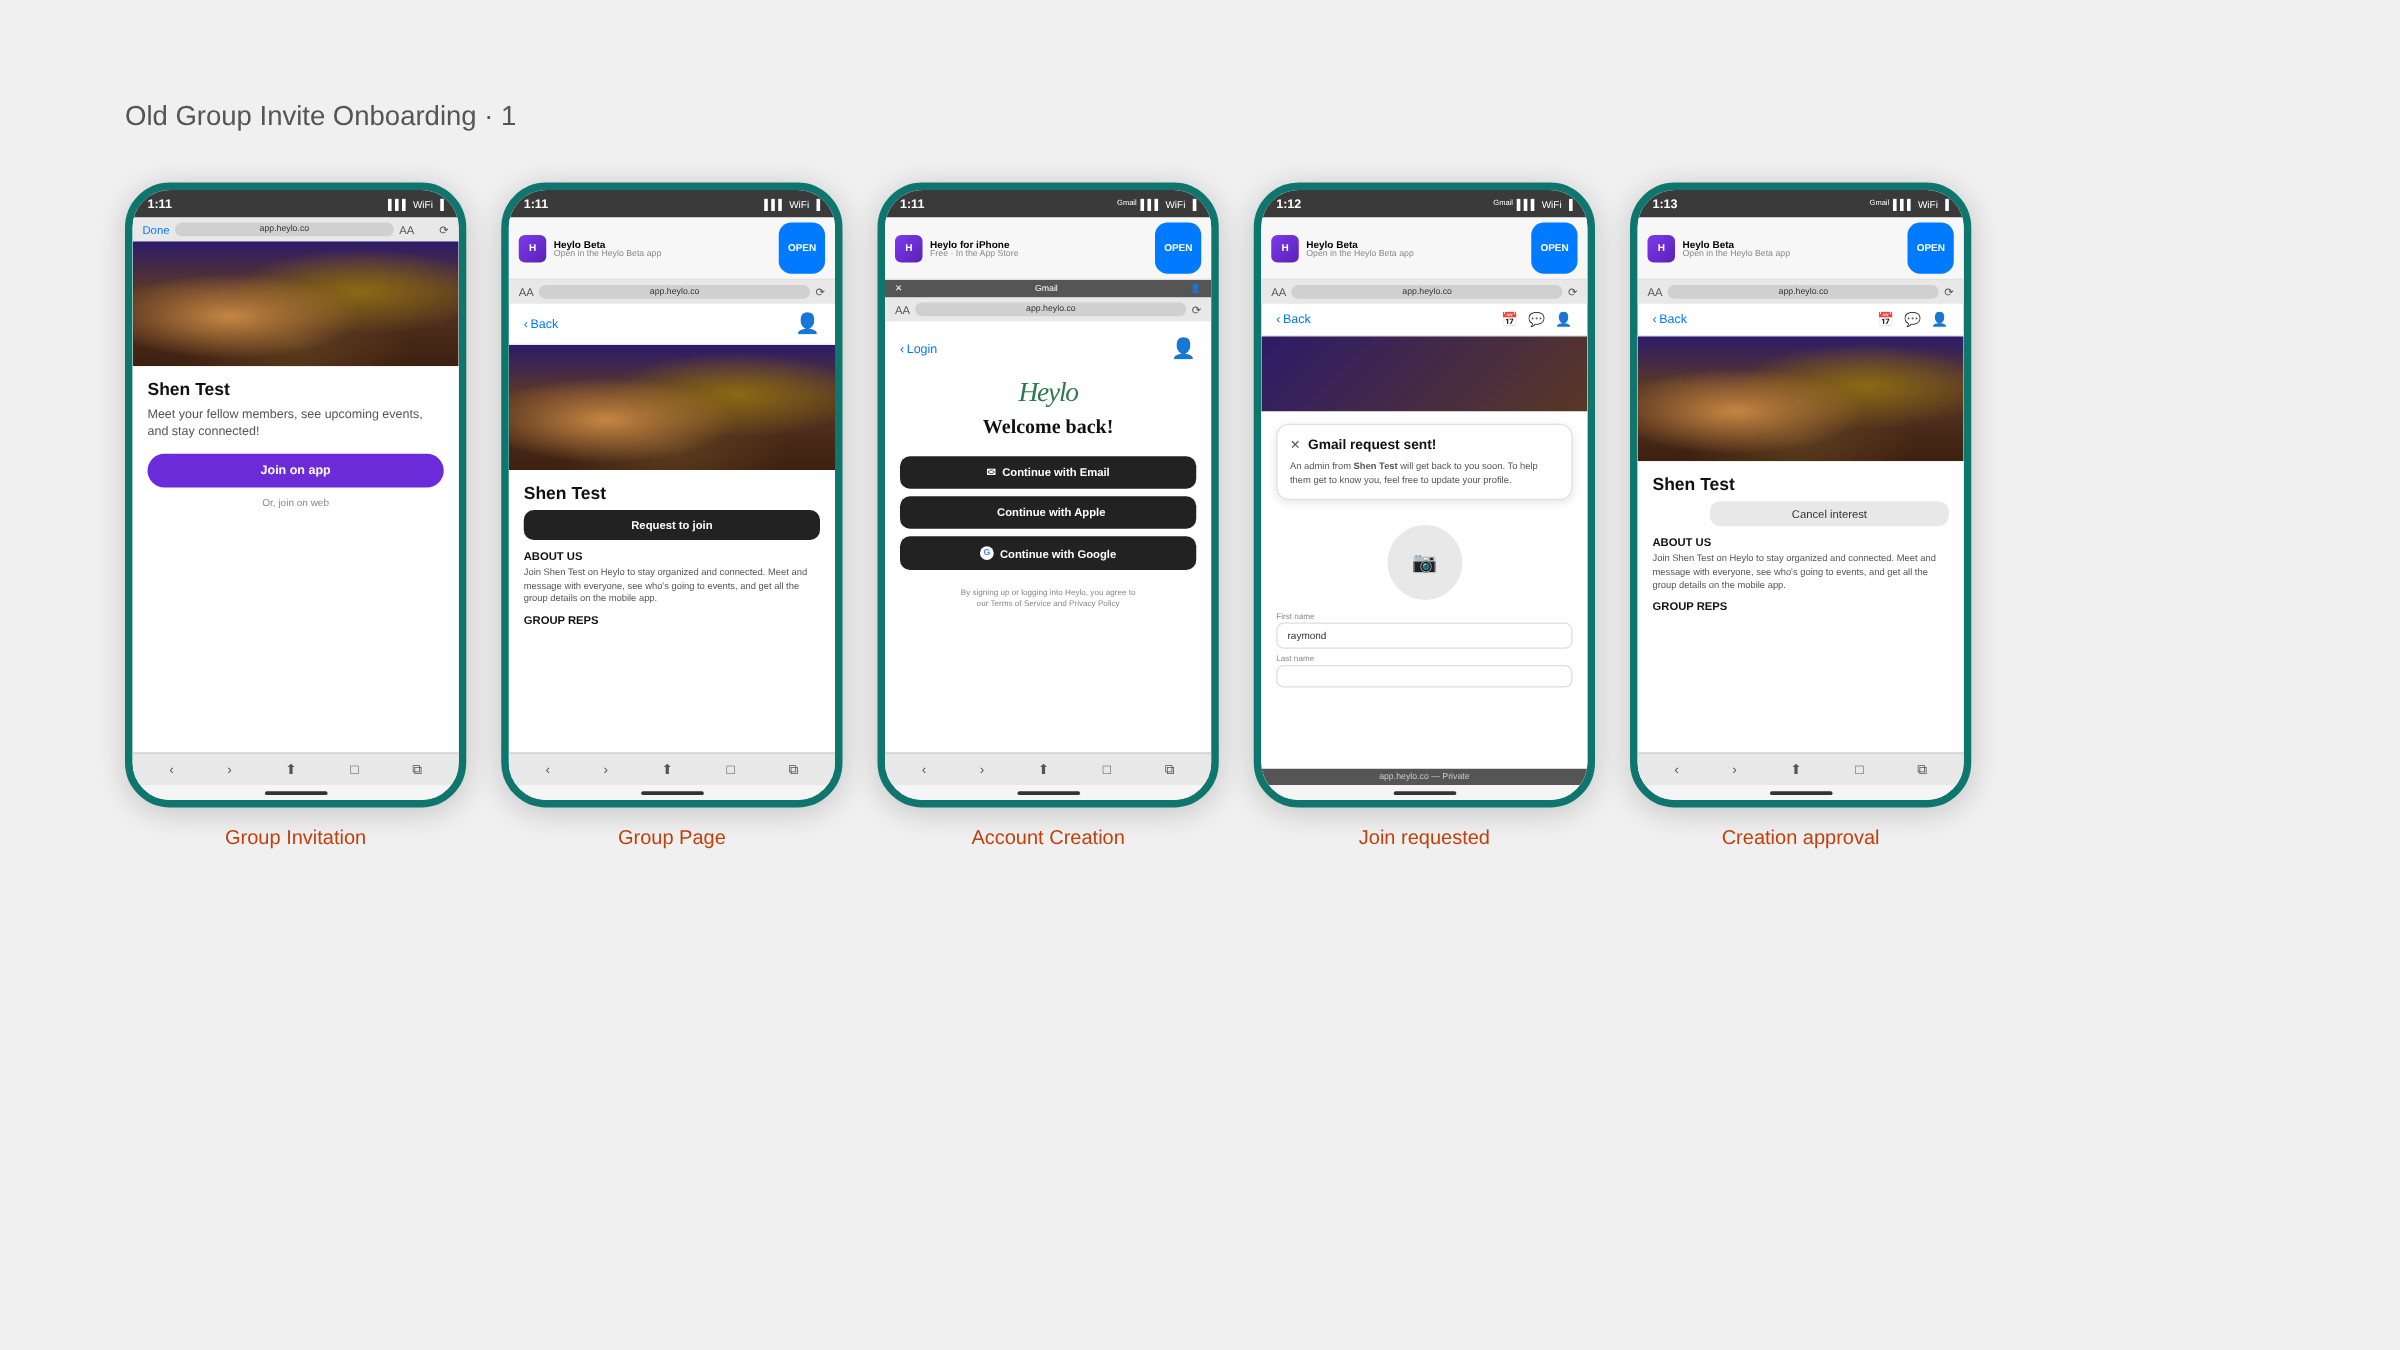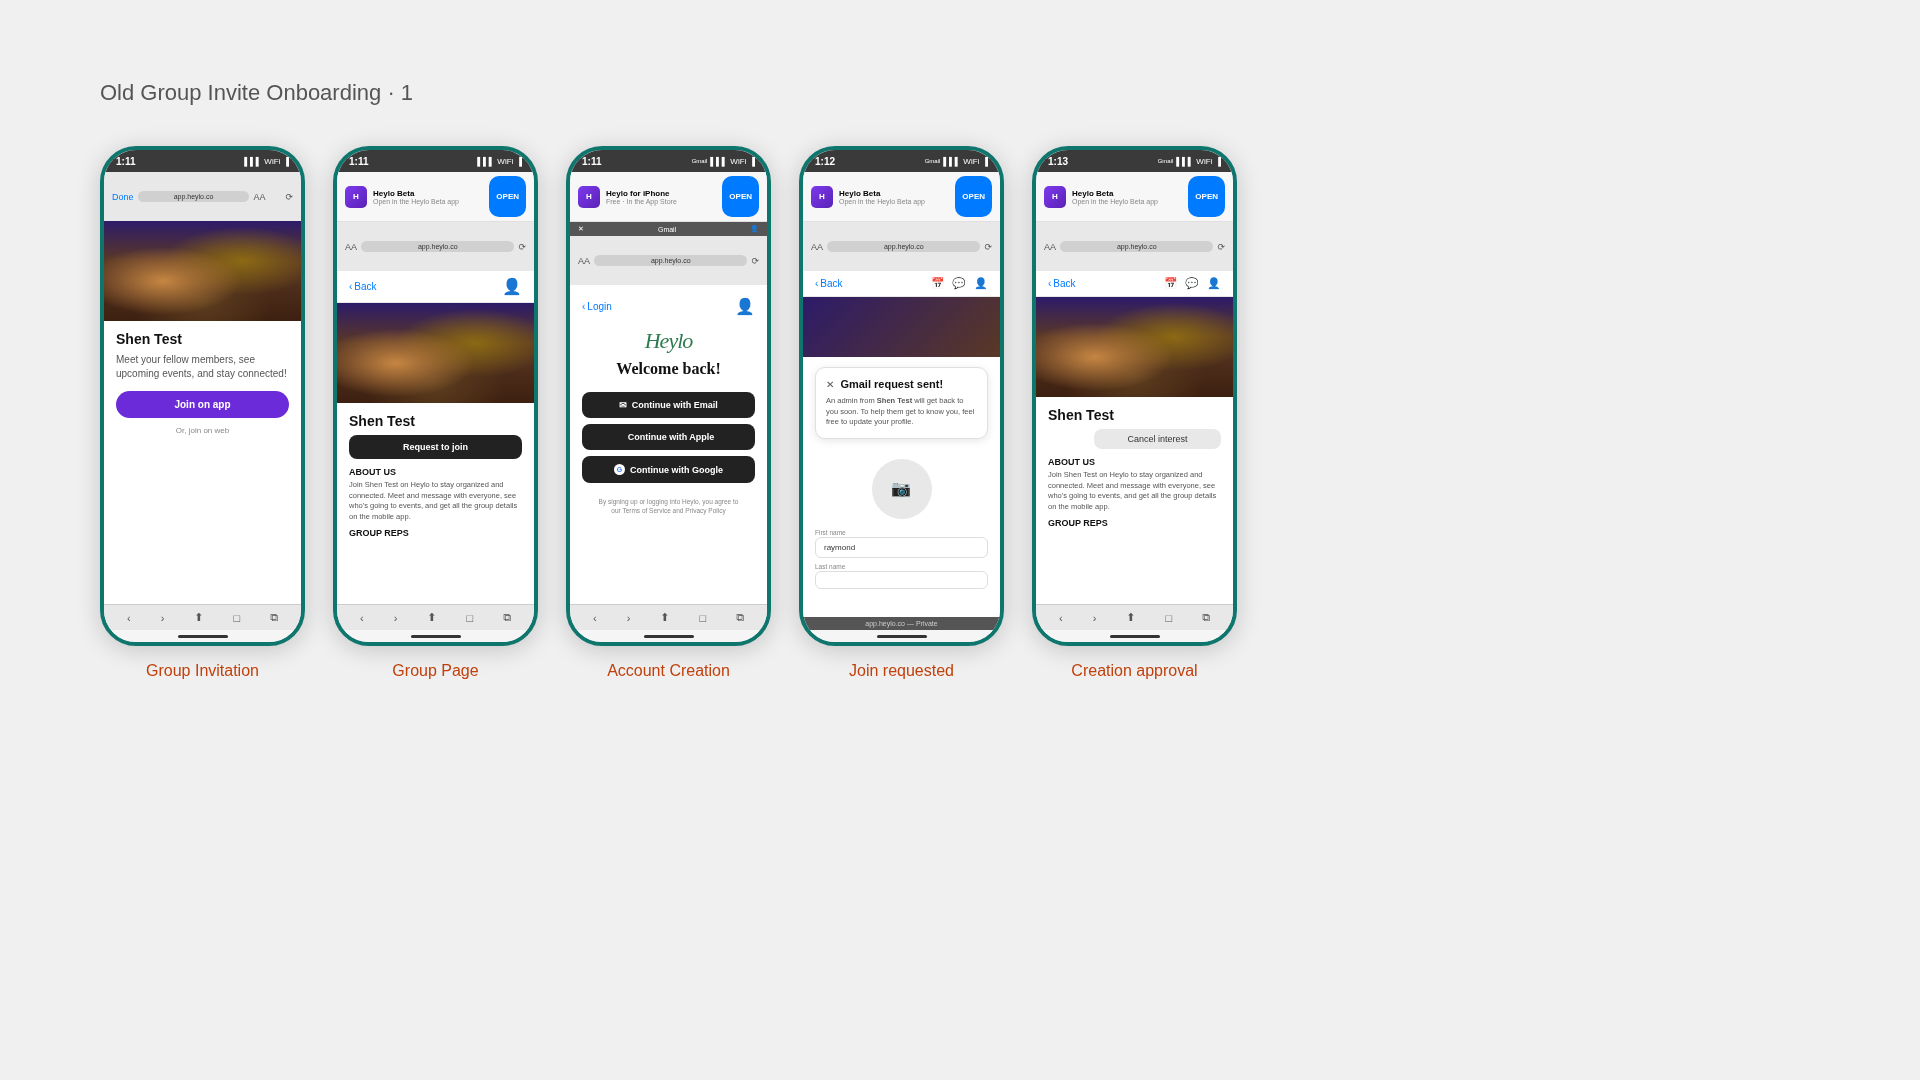--- a/index.html
+++ b/index.html
@@ -30,30 +30,30 @@
       align-items: center;
       gap: 16px;
     }
     .phone-label {
       font-size: 16px;
       color: #c2410c;
       font-weight: 400;
     }
     
     .phone {
-      width: 205px;
+      width: 273px;
       height: 500px;
       background: #fff;
       border-radius: 36px;
       overflow: hidden;
       box-shadow: 0 4px 24px rgba(0,0,0,0.18);
       position: relative;
       display: flex;
       flex-direction: column;
-      border: 4px solid #0f766e;
+      border: 6px solid #0f766e;
     }
     
     .status-bar {
       background: #3a3a3a;
       color: #fff;
       font-size: 9px;
       padding: 4px 12px;
       display: flex;
       justify-content: space-between;
       align-items: center;
@@ -88,21 +88,21 @@
       color: white;
       border-radius: 10px;
       padding: 16px 7px;
       font-size: 8px;
       font-weight: 600;
       border: none;
     }
     
     .browser-bar {
       background: #e8e8e8;
-      padding: 19px 8px;
+      padding: 4px 8px;
       display: flex;
       align-items: center;
       gap: 4px;
       font-size: 8px;
       flex-shrink: 0;
     }
     .browser-bar .done-btn { color: #007AFF; font-size: 9px; }
     .browser-url {
       flex: 1;
       background: #d0d0d0;

